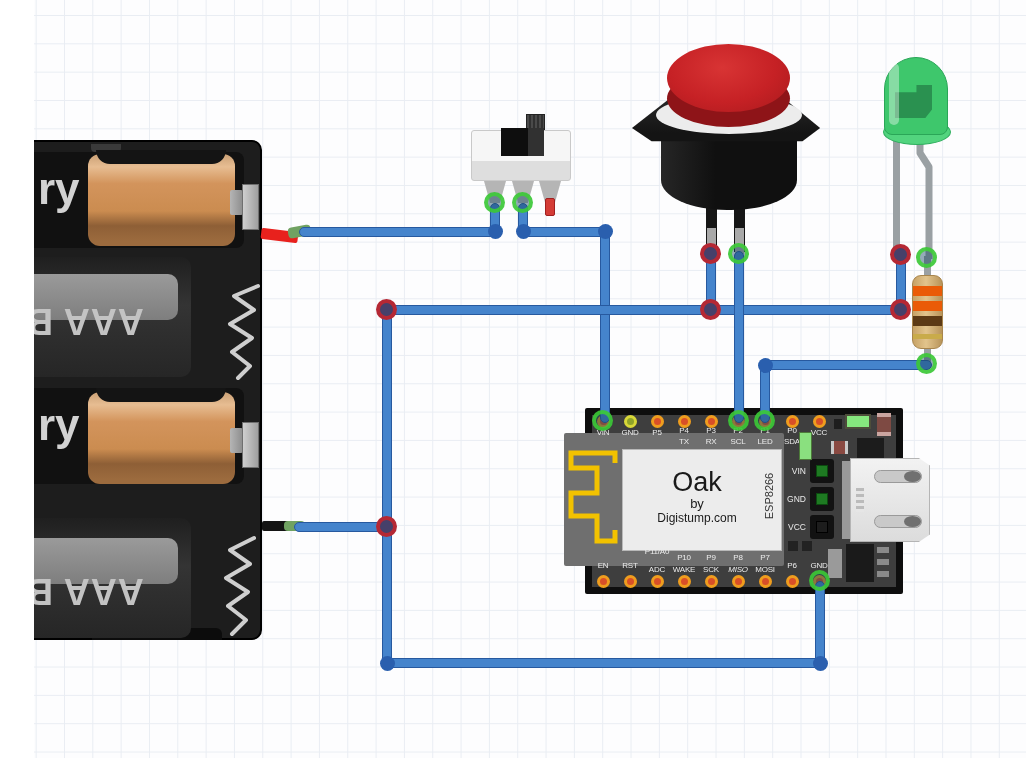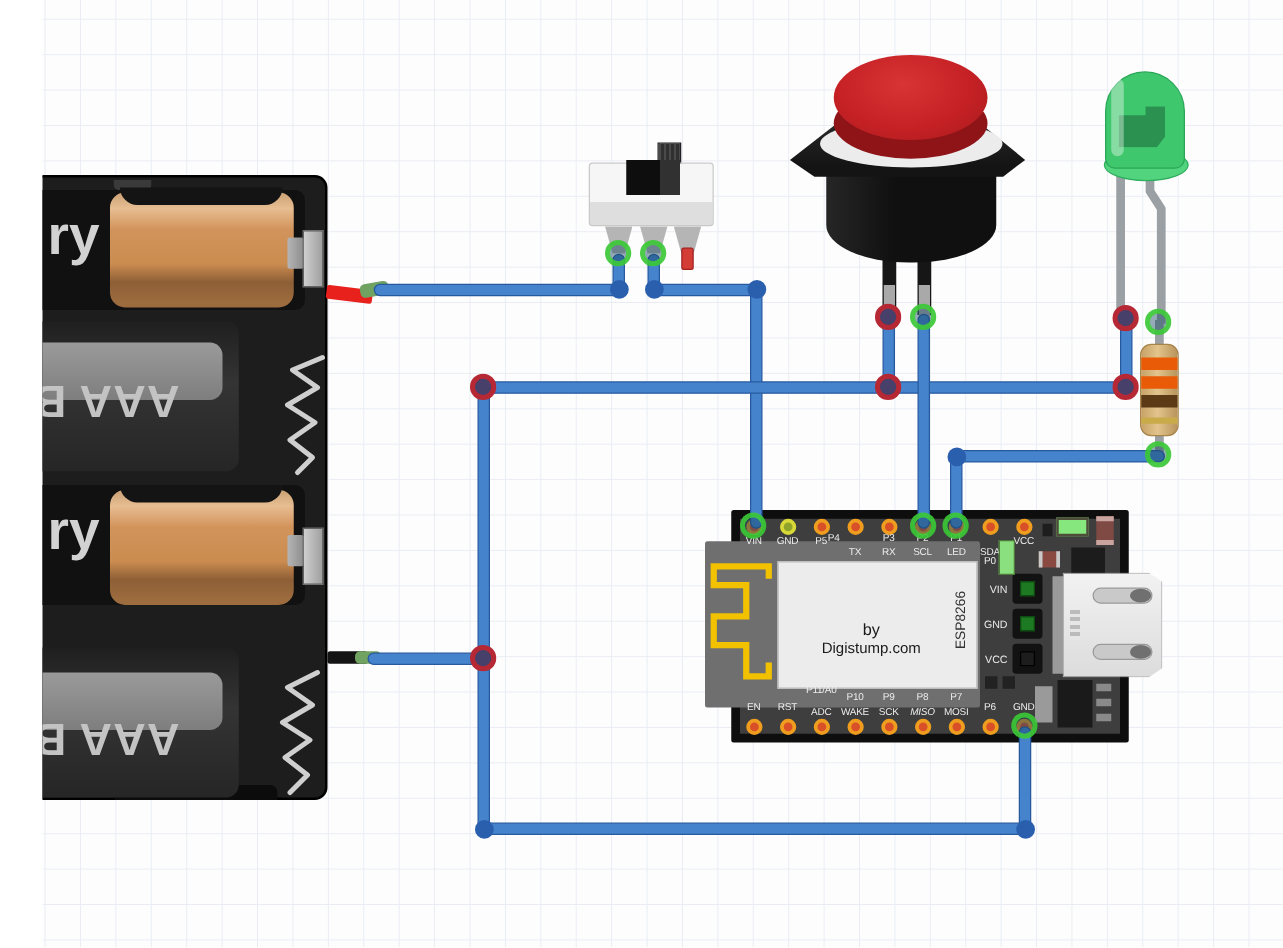--- a/index.html
+++ b/index.html
@@ -120,20 +120,21 @@
   </div>
 
   <div class="abs" style="left:551px;top:408px;width:318px;height:186px;background:#0e0e0e;border-radius:2px;z-index:8;">
     <div class="abs" style="left:7px;top:7px;width:304px;height:172px;background:#3e3e3e;"></div>
   </div>
   <div class="abs" style="left:530px;top:433px;width:220px;height:133px;background:#6f6f6f;border-radius:2px;z-index:9;"></div>
   <svg class="abs" style="left:530px;top:445px;z-index:10;" width="58" height="105" viewBox="0 0 58 105">
     <path d="M51,18 V8 H7 V23 H33 V48 H7 V71 H33 V96 H51 V85" fill="none" stroke="#f2c200" stroke-width="5"></path>
   </svg>
   <div class="abs" style="left:588px;top:449px;width:160px;height:102px;background:#ececec;border:1px solid #b9b9b9;box-sizing:border-box;z-index:10;"></div>
+  <div class="abs" style="left:608px;top:467px;width:110px;text-align:center;font-size:27px;color:#1a1a1a;z-index:11;">Oak</div>
   <div class="abs" style="left:608px;top:496px;width:110px;text-align:center;font-size:13px;color:#1a1a1a;z-index:11;">by</div>
   <div class="abs" style="left:608px;top:511px;width:110px;text-align:center;font-size:12px;color:#1a1a1a;z-index:11;">Digistump.com</div>
   <div class="abs" style="left:700px;top:490px;width:70px;text-align:center;font-size:11px;color:#333;transform:rotate(-90deg);z-index:11;">ESP8266</div>
 
   <div class="decor" style="left:811px;top:414px;width:26px;height:15px;background:#86e77e;border:2px solid #4d4d3a;box-sizing:border-box;"></div>
   <div class="decor" style="left:843px;top:413px;width:14px;height:23px;background:#7e4a43;border-top:4px solid #caa5a0;border-bottom:4px solid #caa5a0;box-sizing:border-box;"></div>
   <div class="decor" style="left:797px;top:441px;width:17px;height:13px;background:#8a4a42;border-left:3px solid #c9c9c9;border-right:3px solid #c9c9c9;box-sizing:border-box;"></div>
   <div class="decor" style="left:823px;top:438px;width:27px;height:23px;background:#1c1c1c;"></div>
   <div class="decor" style="left:765px;top:432px;width:13px;height:28px;background:#8ae07f;border:1px solid #4d7a3a;box-sizing:border-box;"></div>
   <div class="decor" style="left:800px;top:419px;width:8px;height:10px;background:#1e1e1e;"></div>
@@ -195,33 +196,33 @@
   <div class="ring-g" style="left:720px;top:410px;"></div>
   <div class="ring-g" style="left:775px;top:570px;"></div>
 
 <div class="pin" style="left:563px;top:415px;"></div>
     <div class="pinlbl" style="left:552px;top:428px;">VIN</div>
     <div class="pin yellow" style="left:590px;top:415px;"></div>
     <div class="pinlbl" style="left:579px;top:428px;">GND</div>
     <div class="pin" style="left:617px;top:415px;"></div>
     <div class="pinlbl" style="left:606px;top:428px;">P5</div>
     <div class="pin" style="left:644px;top:415px;"></div>
-    <div class="pinlbl" style="left:616px;top:426px;">P4</div>
+    <div class="pinlbl" style="left:633px;top:426px;">P4</div>
     <div class="pinlbl" style="left:633px;top:437px;">TX</div>
     <div class="pin" style="left:671px;top:415px;"></div>
     <div class="pinlbl" style="left:660px;top:426px;">P3</div>
     <div class="pinlbl" style="left:660px;top:437px;">RX</div>
     <div class="pin" style="left:698px;top:415px;"></div>
     <div class="pinlbl" style="left:687px;top:426px;">P2</div>
     <div class="pinlbl" style="left:687px;top:437px;text-align:center;">SCL</div>
     <div class="pin" style="left:725px;top:415px;"></div>
     <div class="pinlbl" style="left:714px;top:426px;">P1</div>
     <div class="pinlbl" style="left:714px;top:437px;">LED</div>
     <div class="pin" style="left:752px;top:415px;"></div>
-    <div class="pinlbl" style="left:741px;top:444px;">P0</div>
+    <div class="pinlbl" style="left:741px;top:426px;">P0</div>
     <div class="pinlbl" style="left:741px;top:437px;">SDA</div>
     <div class="pin" style="left:779px;top:415px;"></div>
     <div class="pinlbl" style="left:768px;top:428px;">VCC</div>
     <div class="pin" style="left:563px;top:575px;"></div>
     <div class="pinlbl" style="left:552px;top:561px;">EN</div>
     <div class="pin" style="left:590px;top:575px;"></div>
     <div class="pinlbl" style="left:579px;top:561px;">RST</div>
     <div class="pin" style="left:617px;top:575px;"></div>
     <div class="pinlbl" style="left:606px;top:547px;">P11/A0</div>
     <div class="pinlbl" style="left:606px;top:565px;">ADC</div>

